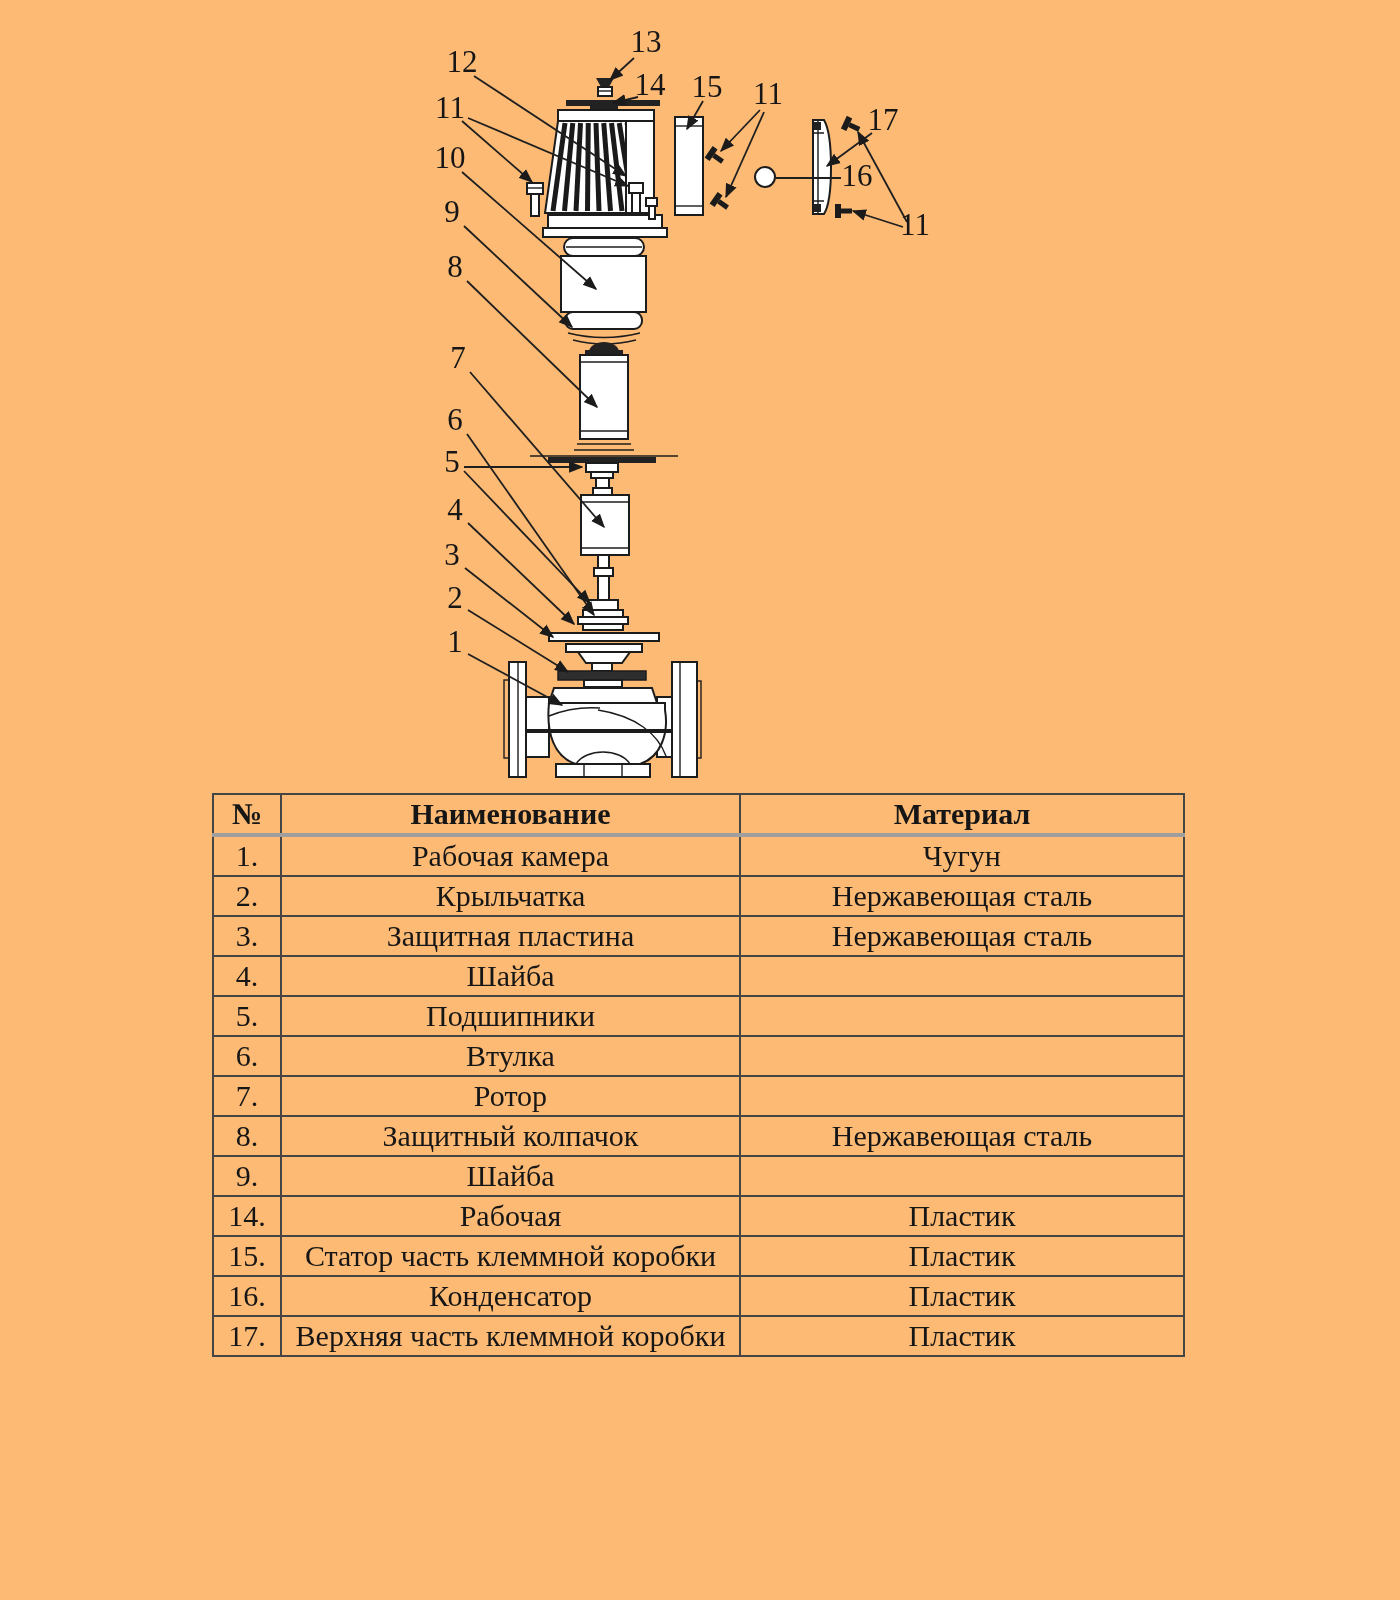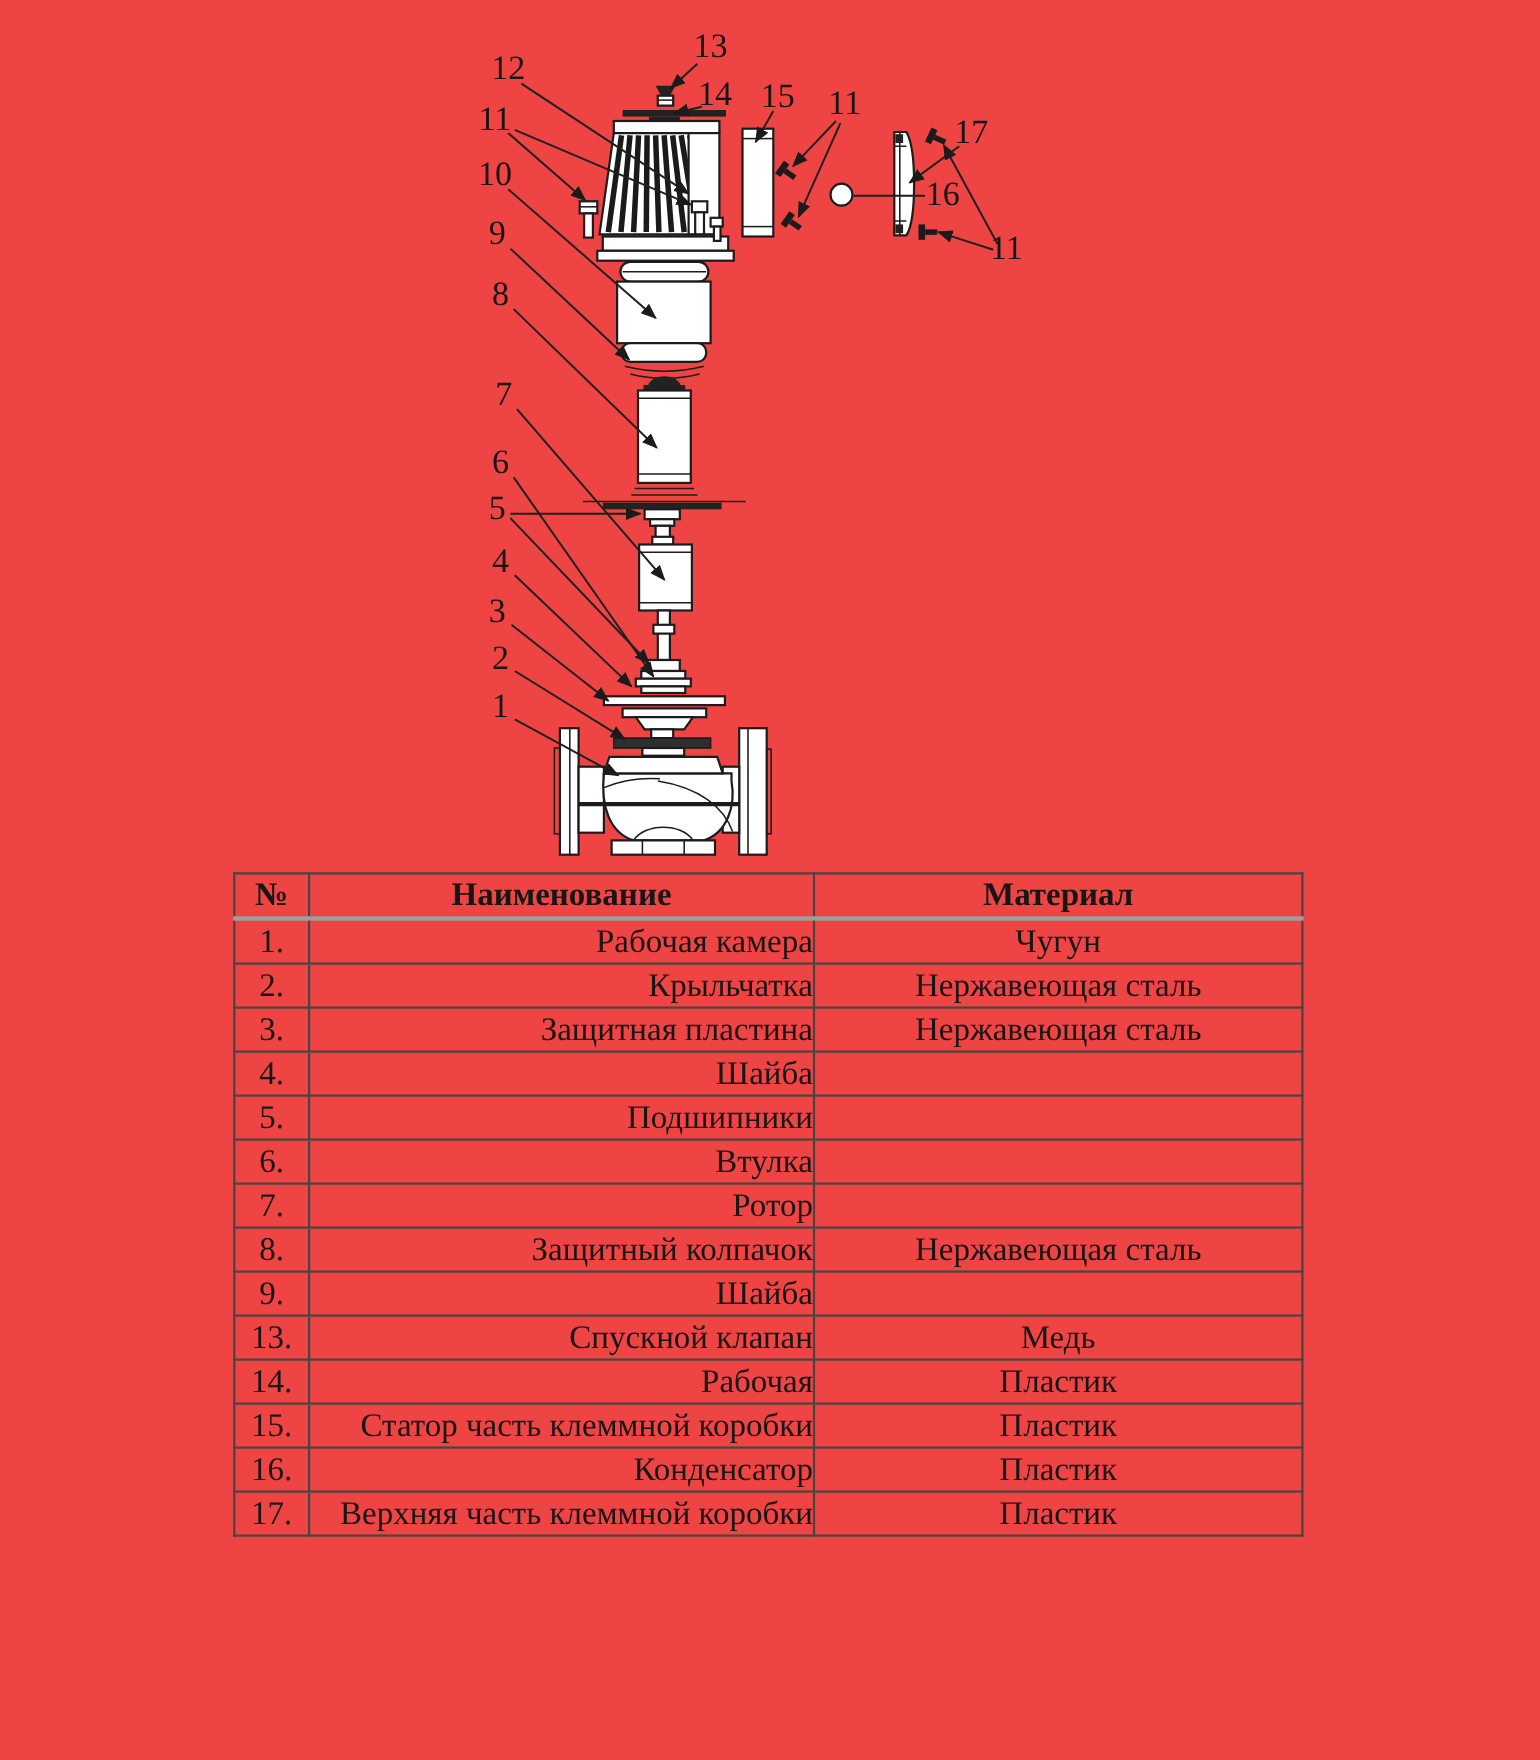--- a/index.html
+++ b/index.html
@@ -1,31 +1,31 @@
 <!DOCTYPE html>
 <html><head>
 <meta charset="utf-8">
 <style>
   html,body{margin:0;padding:0;background:#ffffff;}
-  .sheet{position:relative;width:1400px;height:1600px;background:#ef4444;overflow:hidden;
+  .sheet{position:relative;width:1400px;height:1600px;background:#fdba74;overflow:hidden;
          font-family:"Liberation Serif", serif;color:#161616;}
   .diagram-svg{position:absolute;left:0;top:0;}
   .callout{font-family:"Liberation Serif", serif;font-size:31px;fill:#161616;text-anchor:middle;}
   .part{stroke:#1c1c1c;stroke-width:2;fill:#ffffff;}
   .thin{stroke:#1c1c1c;stroke-width:1.4;fill:none;}
   .dark{fill:#222222;stroke:none;}
   .leader{stroke:#1f1f1f;stroke-width:1.8;fill:none;}
   table.parts{position:absolute;left:212px;top:793px;border-collapse:collapse;table-layout:fixed;
               width:971px;font-size:30px;line-height:38px;}
   table.parts th, table.parts td{border:2px solid #454545;padding:0;vertical-align:top;
               overflow:hidden;}
   table.parts th{font-weight:bold;text-align:center;height:36px;border-bottom:4px solid #9e9e9e;}
   table.parts td{height:37px;}
   td.c-num{text-align:center;}
-  td.c-name{text-align:right;padding-left:14px;padding-right:8px;}
+  td.c-name{text-align:center;padding-left:14px;padding-right:8px;}
   td.c-mat{text-align:center;}
   col.w-num{width:68px;} col.w-name{width:459px;} col.w-mat{width:444px;}
 </style>
 </head>
 <body>
 
 <div class="sheet">
 
   <svg class="diagram-svg" width="1400" height="790" viewBox="0 0 1400 790" xmlns="http://www.w3.org/2000/svg">
     <defs>
@@ -302,25 +302,20 @@
           <td class="c-num">8.</td>
           <td class="c-name">Защитный колпачок</td>
           <td class="c-mat">Нержавеющая сталь</td>
         </tr>
         <tr>
           <td class="c-num">9.</td>
           <td class="c-name">Шайба</td>
           <td class="c-mat"></td>
         </tr>
         <tr>
-          <td class="c-num">13.</td>
-          <td class="c-name">Спускной клапан</td>
-          <td class="c-mat">Медь</td>
-        </tr>
-        <tr>
           <td class="c-num">14.</td>
           <td class="c-name">Рабочая</td>
           <td class="c-mat">Пластик</td>
         </tr>
         <tr>
           <td class="c-num">15.</td>
           <td class="c-name">Статор часть клеммной коробки</td>
           <td class="c-mat">Пластик</td>
         </tr>
         <tr>

